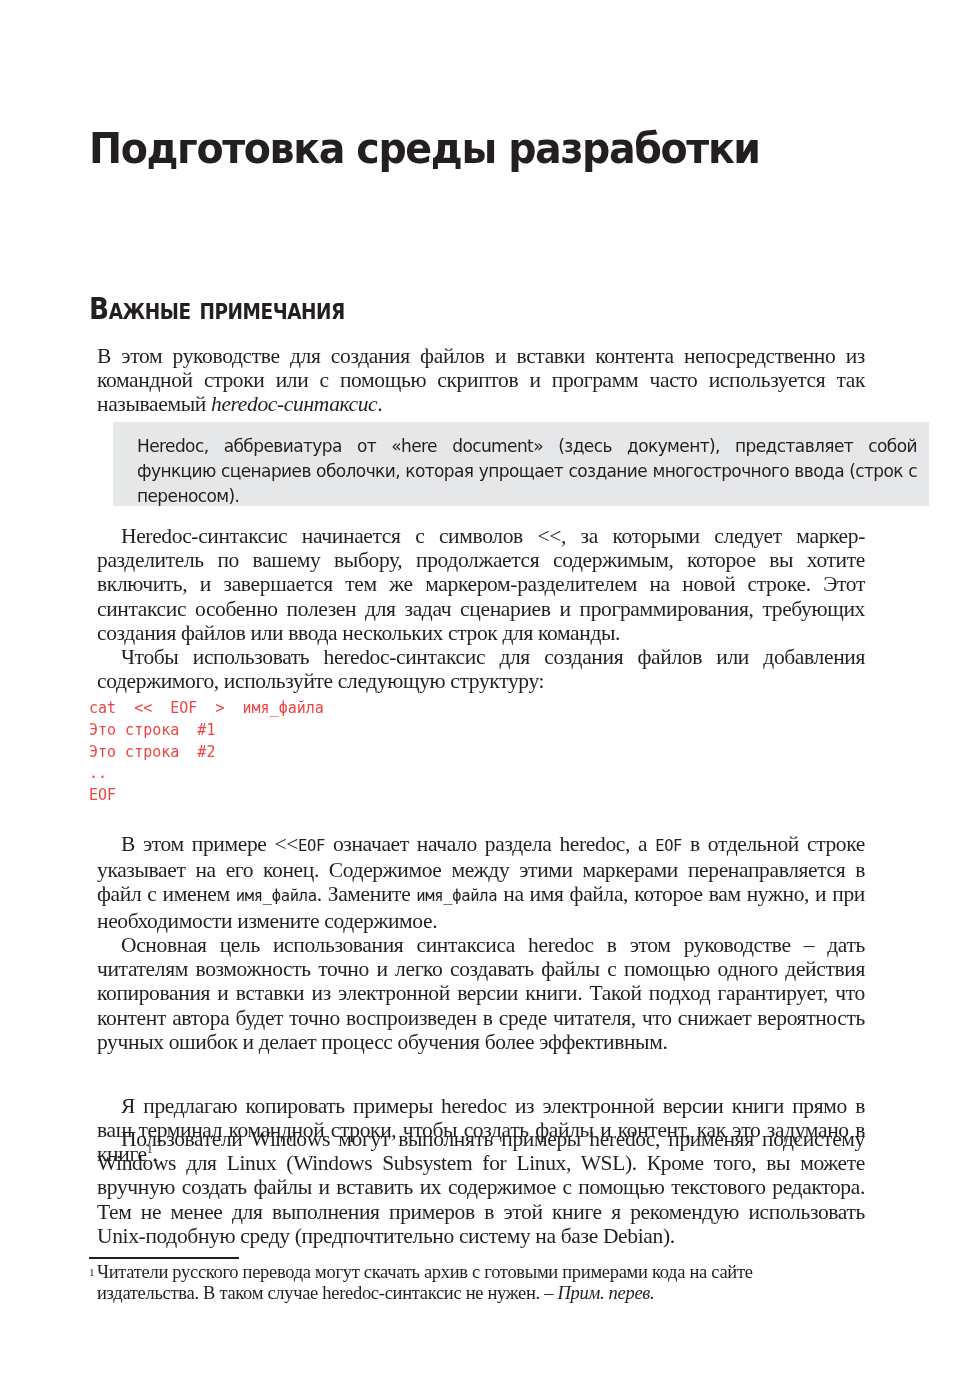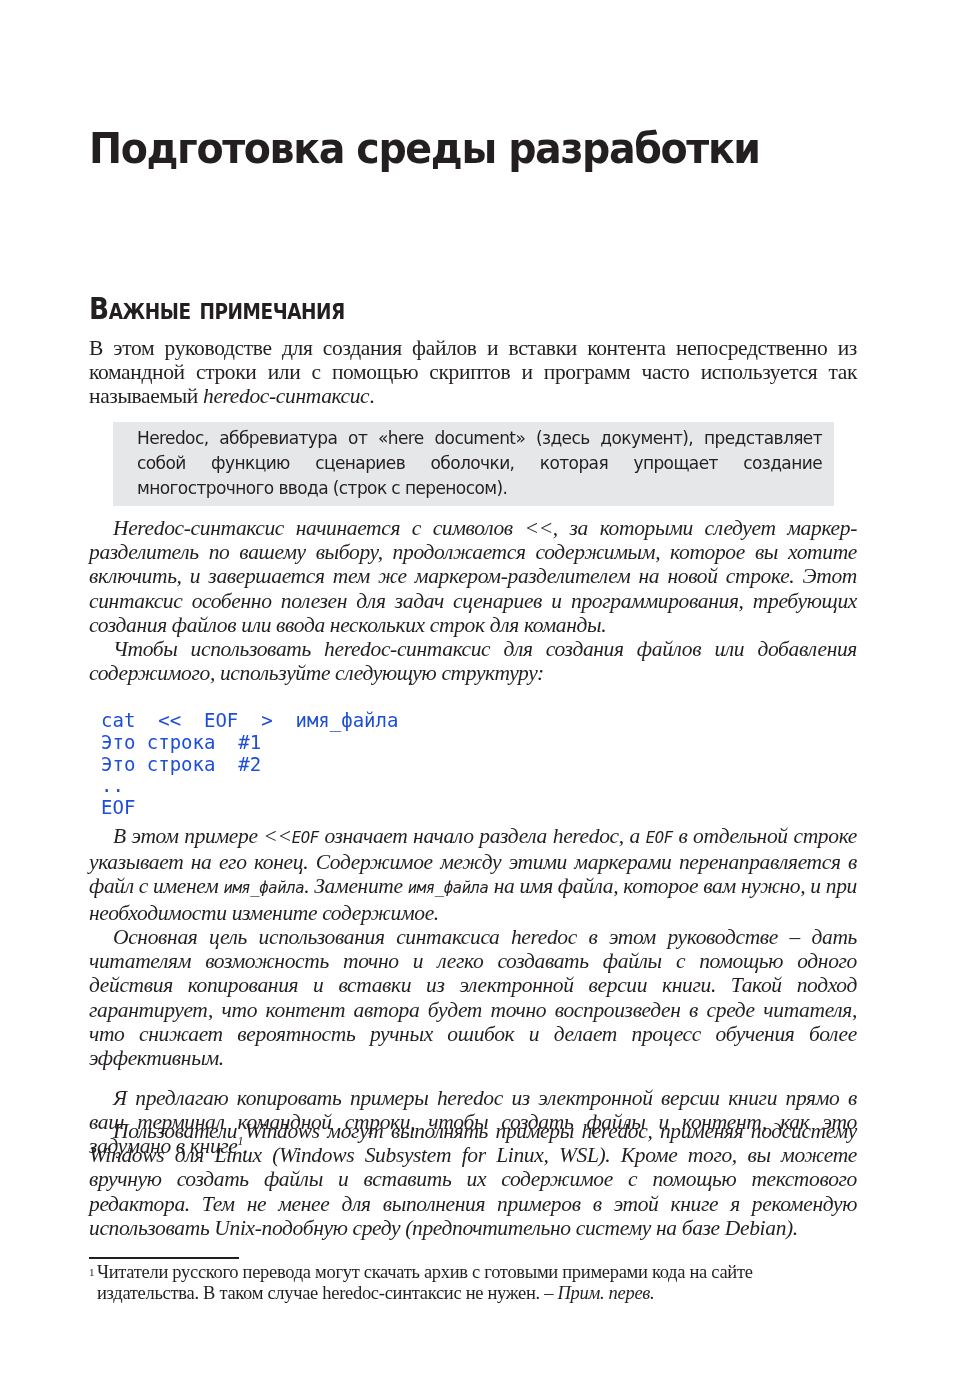--- a/index.html
+++ b/index.html
@@ -12,37 +12,37 @@
       transform: scaleX(0.92); transform-origin: left center; white-space: nowrap;
     }
     .section-title {
       position: absolute; top: 289px; left: 0; margin: 0;
       font-family: "DejaVu Sans", sans-serif; font-weight: bold;
       font-size: 30px; line-height: 40px; font-variant: small-caps; letter-spacing: -0.5px;
       transform: scaleX(0.88); transform-origin: left center; white-space: nowrap;
     }
     .body-text {
       font-family: "Liberation Serif", serif; font-size: 21.5px; line-height: 24.2px;
-      text-align: justify; margin: 0; letter-spacing: -0.35px;
+      text-align: justify; margin: 8px; letter-spacing: -0.35px;
     }
     .p-intro { position: absolute; top: 336px; left: 0; width: 768px; }
     .note-box {
-      position: absolute; top: 422px; left: 24px; width: 721px; height: 84px;
-      background: #e6e7e8; box-sizing: border-box; padding: 4px 12px 0 24px;
+      position: absolute; top: 422px; left: 24px; width: 816px; height: 84px;
+      background: #e6e7e8; box-sizing: border-box; padding: 12px 12px 0 24px;
     }
     .note-text {
       font-family: "DejaVu Sans", sans-serif; font-size: 17px; line-height: 25px;
       text-align: justify; margin: 0; letter-spacing: -0.6px; color: #231f20;
     }
-    .p-block { position: absolute; left: 0; width: 768px; font-style: italic; }
+    .p-block { position: absolute; left: 0; width: 768px; }
     .indent { text-indent: 24px; }
     .code-block {
       position: absolute; top: 698px; left: 0;
-      font-family: "DejaVu Sans Mono", monospace; font-size: 19px; line-height: 21.8px;
-      white-space: pre; margin: 12px; color: #1d4ed8;
+      font-family: "DejaVu Sans Mono", monospace; font-size: 15px; line-height: 21.8px;
+      white-space: pre; margin: 0; color: #ef4444;
     }
     .inline-code { font-family: "DejaVu Sans Mono", monospace; font-size: 15.5px; }
     .footnote-rule { position: absolute; top: 1257px; left: 0; width: 150px; height: 0; border-top: 2px solid #231f20; }
     .footnote {
       position: absolute; top: 1262px; left: 0; width: 768px;
       font-family: "Liberation Serif", serif; font-size: 18.5px; line-height: 21px;
       letter-spacing: -0.3px;
     }
     .footnote-num { position: absolute; left: 0; top: 0; font-size: 11px; }
     .footnote-text { margin-left: 8px; display: block; text-align: left; }

